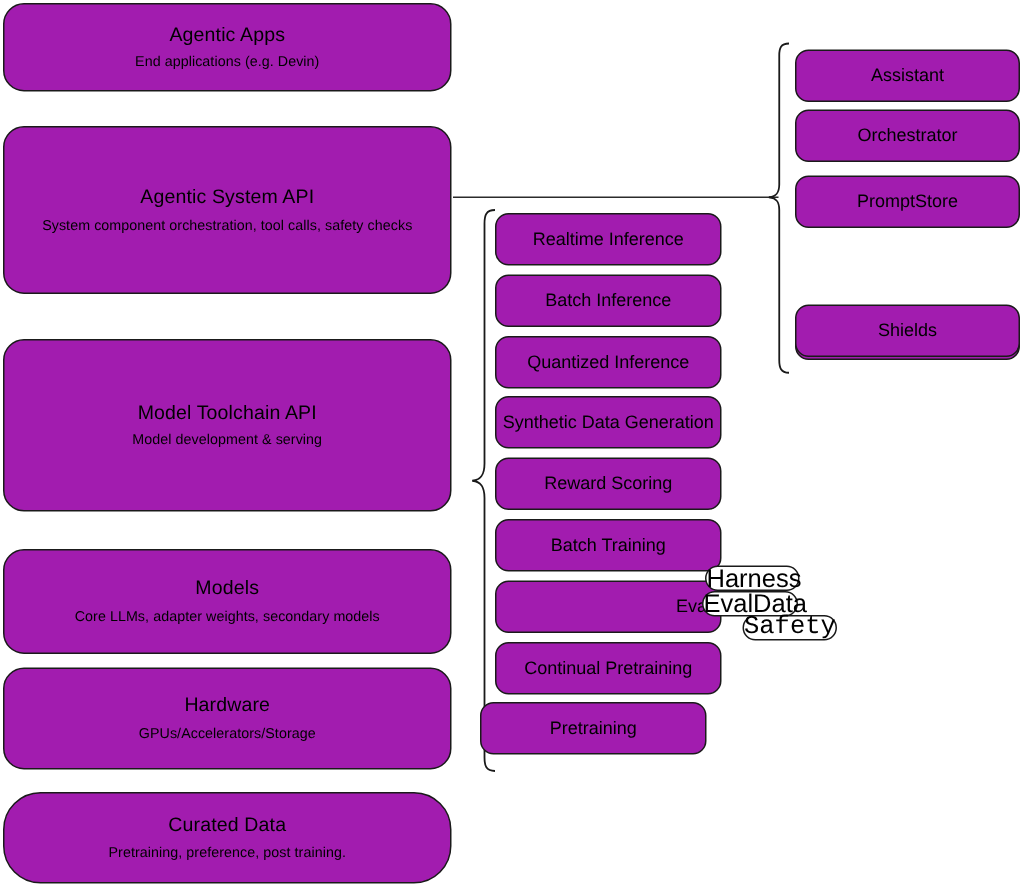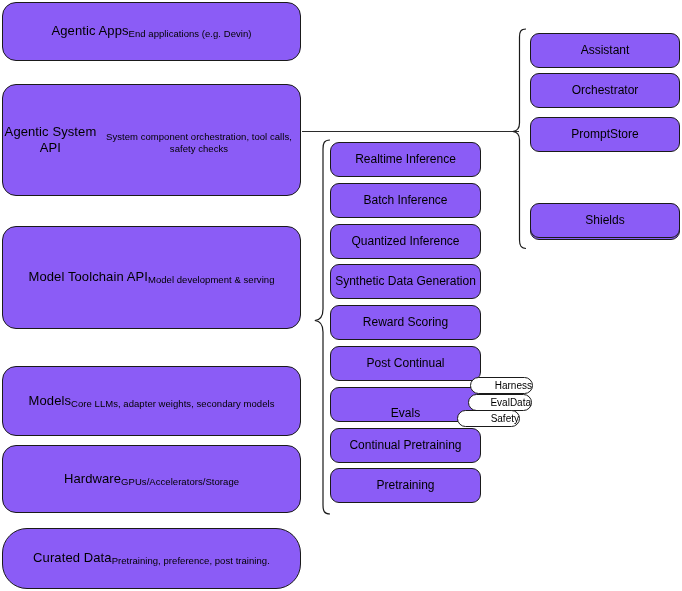--- a/index.html
+++ b/index.html
@@ -19,23 +19,23 @@
     background: #ffffff;
     overflow: hidden;
   }
 
   
   .rbox {
     position: absolute;
     box-sizing: border-box;
     border: 1px solid #1a1a1a;
     border-radius: 12px;
-    background: #8b5cf6;
+    background: #a21caf;
     display: flex;
-    flex-direction: row;
+    flex-direction: column;
     align-items: center;
     justify-content: center;
     text-align: center;
     line-height: 1.25;
   }
 
   
   .layer { border-radius: 14px; }
   .layer .title {
     font-size: 13px;
@@ -59,22 +59,22 @@
 
   
   .pill {
     position: absolute;
     box-sizing: border-box;
     border: 1px solid #1a1a1a;
     background: #ffffff;
     border-radius: 999px;
     display: flex;
     align-items: center;
-    justify-content: flex-end;
-    font-size: 10px;
+    justify-content: flex-start;
+    font-size: 17px;
     z-index: 5;
   }
 
   
   .hline {
     position: absolute;
     background: #2b2b2b;
     height: 1px;
   }
 
@@ -96,21 +96,21 @@
   <div class="rbox layer" style="left:2px; top:2px; width:299px; height:59px;">
     <div class="title">Agentic Apps</div>
     <div class="subtitle">End applications (e.g. Devin)</div>
   </div>
 
   <div class="rbox layer" style="left:2px; top:84px; width:299px; height:112px;">
     <div class="title">Agentic System API</div>
     <div class="subtitle">System component orchestration, tool calls, safety checks</div>
   </div>
 
-  <div class="rbox layer" style="left:2px; top:226px; width:299px; height:103px;">
+  <div class="rbox layer" style="left:2px; top:226px; width:299px; height:115px;">
     <div class="title">Model Toolchain API</div>
     <div class="subtitle">Model development &amp; serving</div>
   </div>
 
   <div class="rbox layer" style="left:2px; top:366px; width:299px; height:70px;">
     <div class="title">Models</div>
     <div class="subtitle">Core LLMs, adapter weights, secondary models</div>
   </div>
 
   <div class="rbox layer" style="left:2px; top:445px; width:299px; height:68px;">
@@ -160,35 +160,35 @@
   <div class="rbox item" style="left:330px; top:183px; width:151px;">
     <span class="lbl">Batch Inference</span>
   </div>
   <div class="rbox item" style="left:330px; top:264px; width:151px;">
     <span class="lbl">Synthetic Data Generation</span>
   </div>
   <div class="rbox item" style="left:330px; top:305px; width:151px;">
     <span class="lbl">Reward Scoring</span>
   </div>
   <div class="rbox item" style="left:330px; top:346px; width:151px;">
-    <span class="lbl">Post Continual</span>
+    <span class="lbl">Batch Training</span>
   </div>
   <div class="rbox item" style="left:330px; top:387px; width:151px;align-items:flex-end;">
     <span class="lbl">Evals</span>
   </div>
   <div class="rbox item" style="left:330px; top:428px; width:151px;">
     <span class="lbl">Continual Pretraining</span>
   </div>
-  <div class="rbox item" style="left:330px; top:468px; width:151px;">
+  <div class="rbox item" style="left:320px; top:468px; width:151px;">
     <span class="lbl">Pretraining</span>
   </div>
 
   <div class="pill" style="left:470px; top:377px; width:63px; height:17px;">
     <span>Harness</span>
   </div>
   <div class="pill" style="left:468px; top:394px; width:64px; height:17px;">
     <span>EvalData</span>
   </div>
-  <div class="pill" style="left:457px; top:410px; width:63px; height:17px;">
+  <div class="pill" style="left:495px; top:410px; width:63px; height:17px;font-family:Liberation Mono, monospace;">
     <span>Safety</span>
   </div>
 
 </div>
 
 </body></html>

